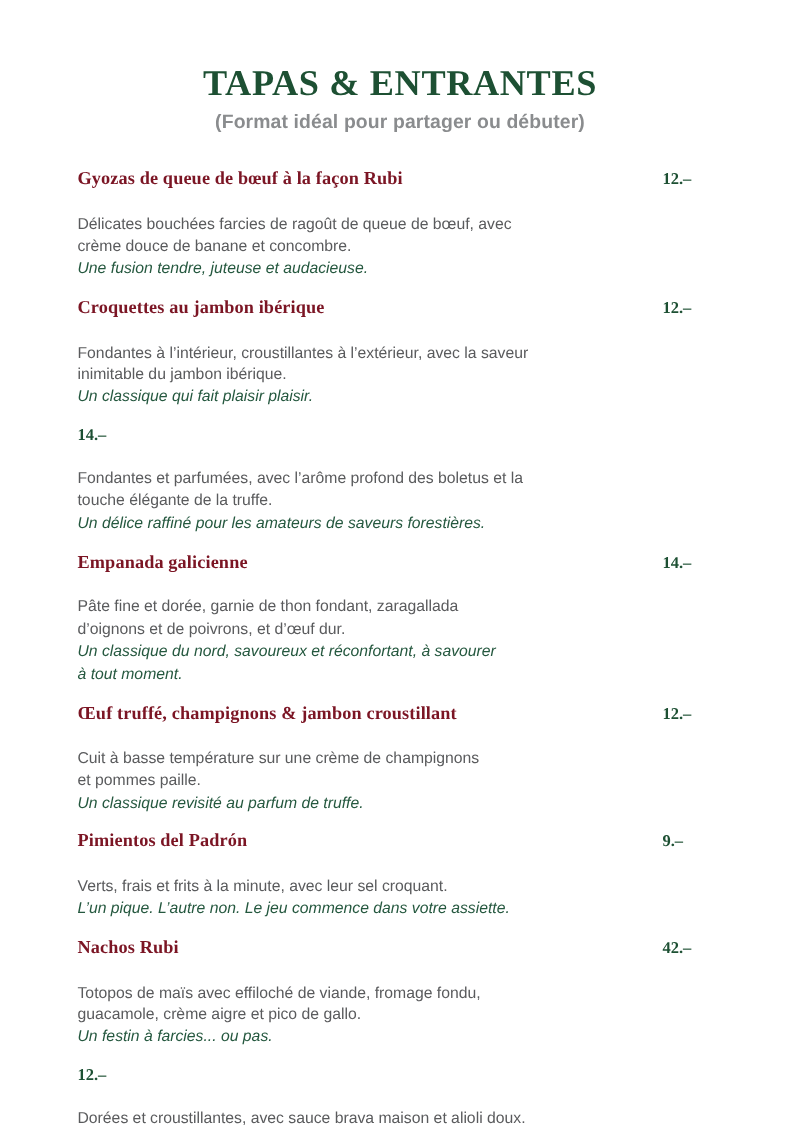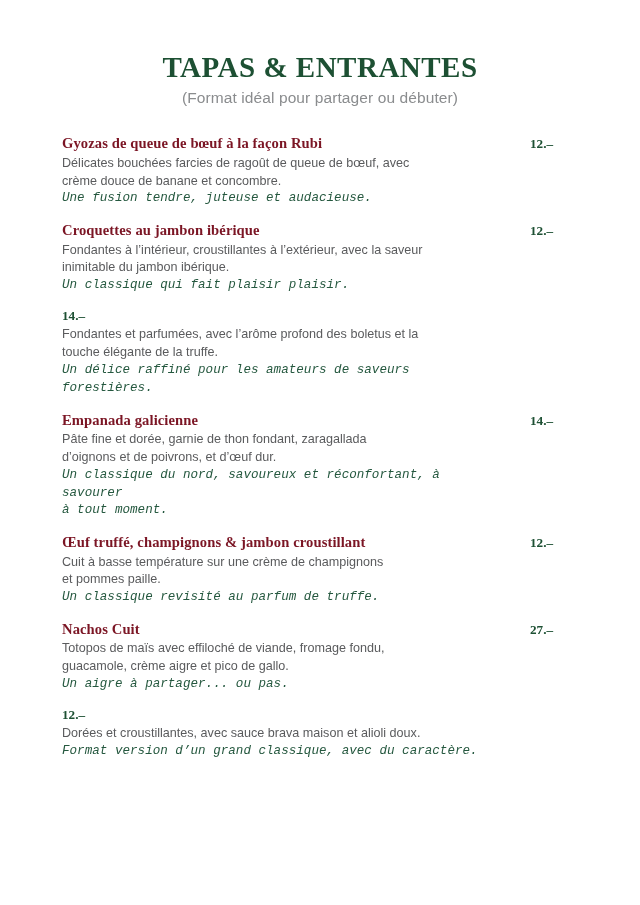--- a/index.html
+++ b/index.html
@@ -36,21 +36,21 @@
     line-height: 1.05;
     margin: 0;
     white-space: nowrap;
   }
   .menu-subtitle {
     font-family: "Liberation Sans", sans-serif;
     font-size: 15.5px;
     color: #8a8c8e;
     margin: 7px 0 0 0;
     letter-spacing: 0.1px;
-    font-weight: 400;
+    font-weight: 700;
   }
 
   
   .items {
     margin-top: 27px;
     padding: 0 76px 0 62px;
   }
   .item {
     position: relative;
     margin-bottom: 13px;
@@ -78,26 +78,26 @@
     white-space: nowrap;
     flex: 0 0 auto;
     text-align: left;
     min-width: 34px;
   }
   .item-desc {
     font-family: "Liberation Sans", sans-serif;
     font-size: 12.6px;
     color: #5a5b5d;
     line-height: 1.42;
-    margin-top: 2px;
+    margin-top: 18px;
     max-width: 440px;
     white-space: pre-line;
   }
   .item-tag {
-    font-family: Liberation Mono, monospace;
+    font-family: Liberation Sans, sans-serif;
     font-style: italic;
     font-size: 12.6px;
     color: #25583f;
     line-height: 1.42;
     max-width: 440px;
     white-space: pre-line;
   }
 </style>
 </head>
 <body>
@@ -153,29 +153,37 @@
   <div class="item">
     <div class="item-head">
       <div class="item-name">Œuf truffé, champignons &amp; jambon croustillant</div>
       <div class="item-price">12.–</div>
     </div>
     <div class="item-desc">Cuit à basse température sur une crème de champignons
 et pommes paille.</div>
     <div class="item-tag">Un classique revisité au parfum de truffe.</div>
   </div>
 
+  <div class="item">
+    <div class="item-head">
+      <div class="item-name">Pimientos del Padrón</div>
+      <div class="item-price">9.–</div>
+    </div>
+    <div class="item-desc">Verts, frais et frits à la minute, avec leur sel croquant.</div>
+    <div class="item-tag">L’un pique. L’autre non. Le jeu commence dans votre assiette.</div>
+  </div>
 
   <div class="item">
     <div class="item-head">
-      <div class="item-name">Nachos Cuit</div>
-      <div class="item-price">27.–</div>
+      <div class="item-name">Nachos Rubi</div>
+      <div class="item-price">42.–</div>
     </div>
     <div class="item-desc">Totopos de maïs avec effiloché de viande, fromage fondu,
 guacamole, crème aigre et pico de gallo.</div>
-    <div class="item-tag">Un aigre à partager... ou pas.</div>
+    <div class="item-tag">Un festin à farcies... ou pas.</div>
   </div>
 
   <div class="item">
     <div class="item-head">
       <div class="item-price">12.–</div>
     </div>
     <div class="item-desc">Dorées et croustillantes, avec sauce brava maison et alioli doux.</div>
     <div class="item-tag">Format version d’un grand classique, avec du caractère.</div>
   </div>
 </div>

